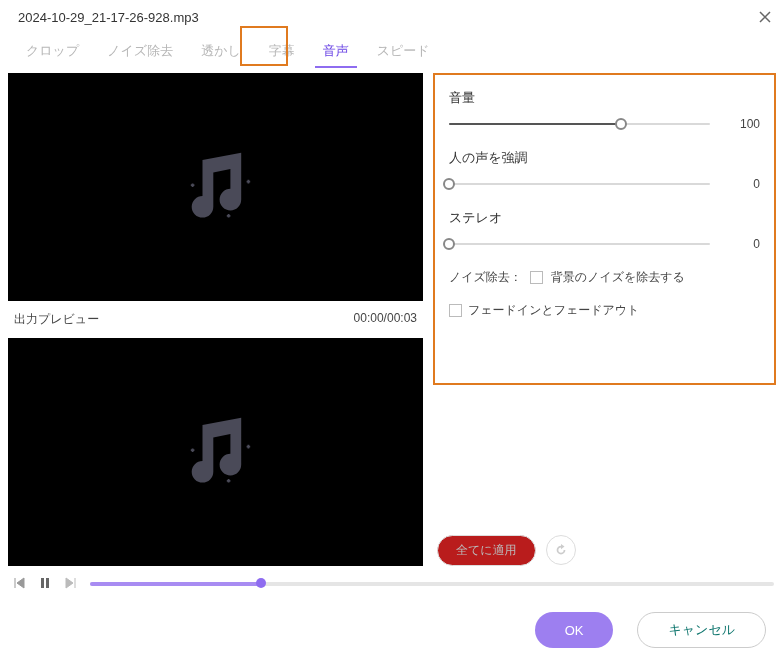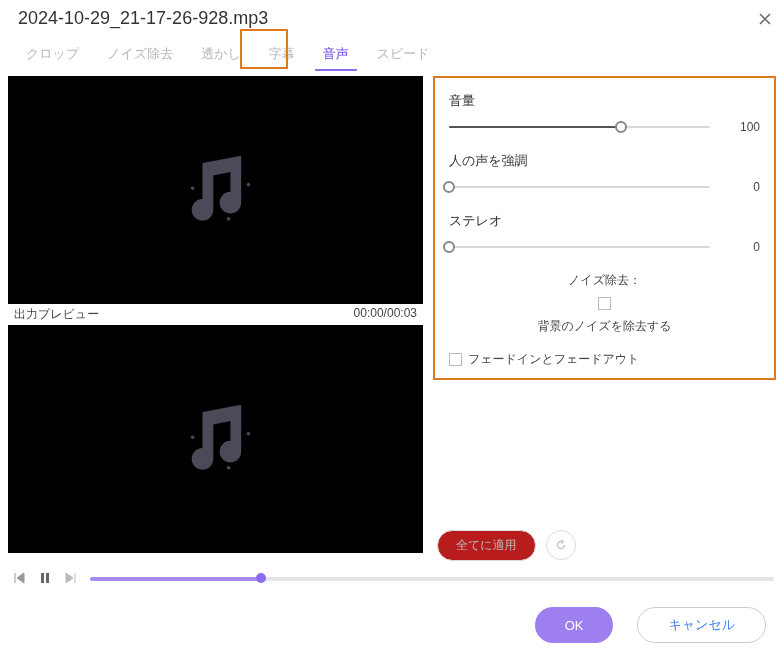--- a/index.html
+++ b/index.html
@@ -1,28 +1,28 @@
 <!DOCTYPE html>
 <html><head>
 <meta charset="utf-8">
 <style>
   * { box-sizing: border-box; margin: 0; padding: 0; font-family: "Hiragino Kaku Gothic ProN", "Meiryo", sans-serif; }
   body { width: 784px; height: 668px; background: #fff; color: #333; font-size: 13px; }
   .titlebar { display: flex; align-items: center; justify-content: space-between; padding: 8px 10px 6px 18px; }
-  .titlebar .title { font-size: 18px; color: #333; }
+  .titlebar .title { font-size: 13px; color: #333; }
   .close-x { width: 18px; height: 18px; display:flex; align-items:center; justify-content:center; color:#555; cursor:pointer; font-size:16px;}
   .tabs { display:flex; gap: 0; padding: 4px 12px 0 12px; border-bottom:1px solid transparent;text-align:right; }
   .tab { padding: 6px 14px 8px 14px; color:#b7b7b7; font-size:13px; cursor:pointer; position:relative; }
   .tab.active { color:#6b46e5; }
   .tab.active::after { content:""; position:absolute; left:6px; right:6px; bottom:0; height:2px; background:#8e6cf0; }
   .tab-hl { position:absolute; border:2px solid #e07a1f; pointer-events:none; }
   .main { display:flex; padding: 4px 8px 0 8px; gap:10px; }
   .left { width: 415px; }
   .preview { width:100%; height:228px; background:#000; display:flex; align-items:center; justify-content:center; position:relative; }
-  .preview-label-row { display:flex; justify-content:space-between; padding:2px 6px; font-size:12px; color:#444;}
+  .preview-label-row { display:flex; justify-content:space-between; padding:10px 6px; font-size:12px; color:#444;}
   .preview2 { width:100%; height:228px; background:#000; display:flex; align-items:center; justify-content:center; }
   .music-icon { color:#5a5a68; }
   .side { flex:1; border:2px solid #e07a1f; padding:14px 14px 10px 14px; min-height:255px; }
   .ctrl { margin-bottom:18px; }
   .ctrl-label { font-size:13px; color:#333; margin-bottom:10px; }
   .slider-row { display:flex; align-items:center; gap:20px; }
   .slider { position:relative; flex:1; height:14px; }
   .track { position:absolute; top:6px; left:0; right:0; height:2px; background:#d9d9d9; border-radius:2px; }
   .fill { position:absolute; top:6px; left:0; height:2px; background:#555; border-radius:2px; }
   .thumb { position:absolute; top:1px; width:12px; height:12px; border-radius:50%; background:#fff; border:2px solid #888; transform:translateX(-50%); }
@@ -35,22 +35,22 @@
   .transport { display:flex; align-items:center; gap:12px; padding:10px 10px 0 12px; }
   .t-btn { color:#888; cursor:pointer; }
   .t-btn svg { display:block; }
   .seek { flex:1; position:relative; height:10px; }
   .seek .trk { position:absolute; top:4px; left:0; right:0; height:4px; background:#e5e5e5; border-radius:3px;}
   .seek .sfill { position:absolute; top:4px; left:0; height:4px; background:#a88cf2; border-radius:3px; width:25%;}
   .seek .sthumb { position:absolute; top:0; width:10px; height:10px; background:#8e6cf0; border-radius:50%; left:25%; transform:translateX(-50%);}
   .footer { display:flex; justify-content:flex-end; gap:24px; padding:22px 18px 0 0;}
   .btn { border-radius:18px; padding:8px 30px; font-size:13px; cursor:pointer; }
   .btn-primary { background:#9d7ff0; color:#fff; border:none;}
-  .btn-secondary { background:#fff; color:#3b82f6; border:1px solid #ccc;}
-  .noise-row { display:flex; align-items:center; gap:8px; font-size:12px; color:#444; margin-top:10px;flex-direction:column;}
+  .btn-secondary { background:#fff; color:#0f766e; border:1px solid #ccc;}
+  .noise-row { display:flex; align-items:center; gap:8px; font-size:12px; color:#444; margin-top:10px;}
 </style>
 </head>
 <body>
 
 <div class="titlebar">
   <div class="title">2024-10-29_21-17-26-928.mp3</div>
   <div class="close-x">
     <svg width="14" height="14" viewBox="0 0 14 14">
         <path d="M2 2 L12 12 M12 2 L2 12" stroke="#666" stroke-width="1.5" fill="none"></path>
       </svg>

